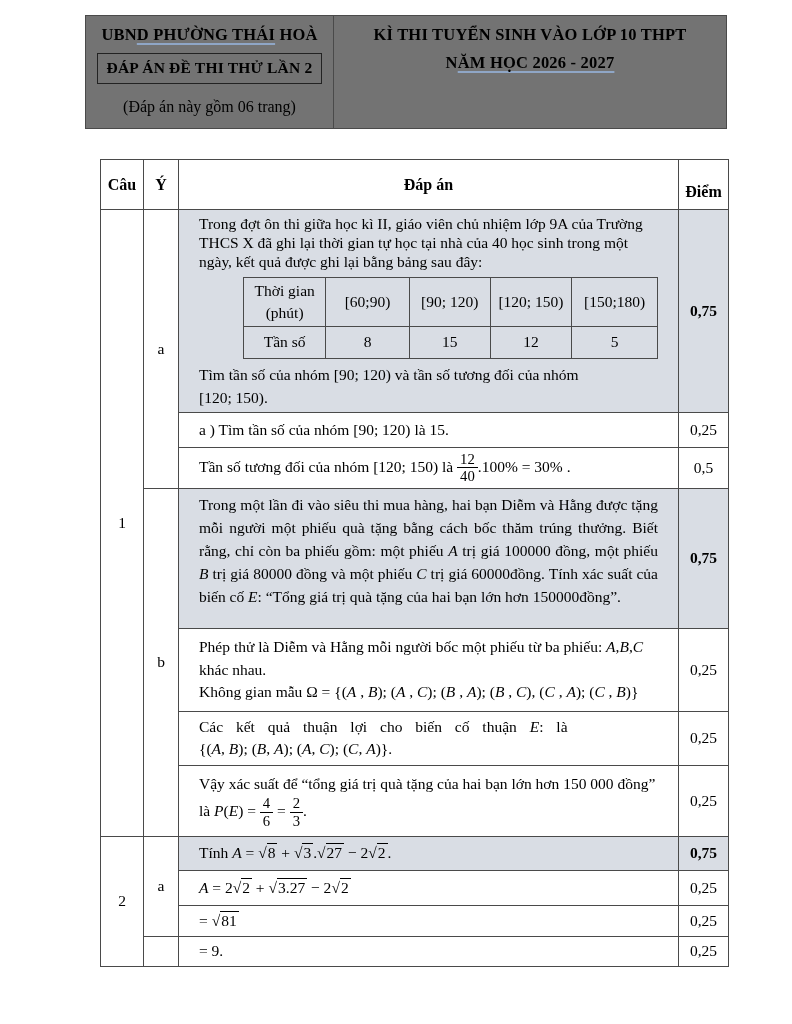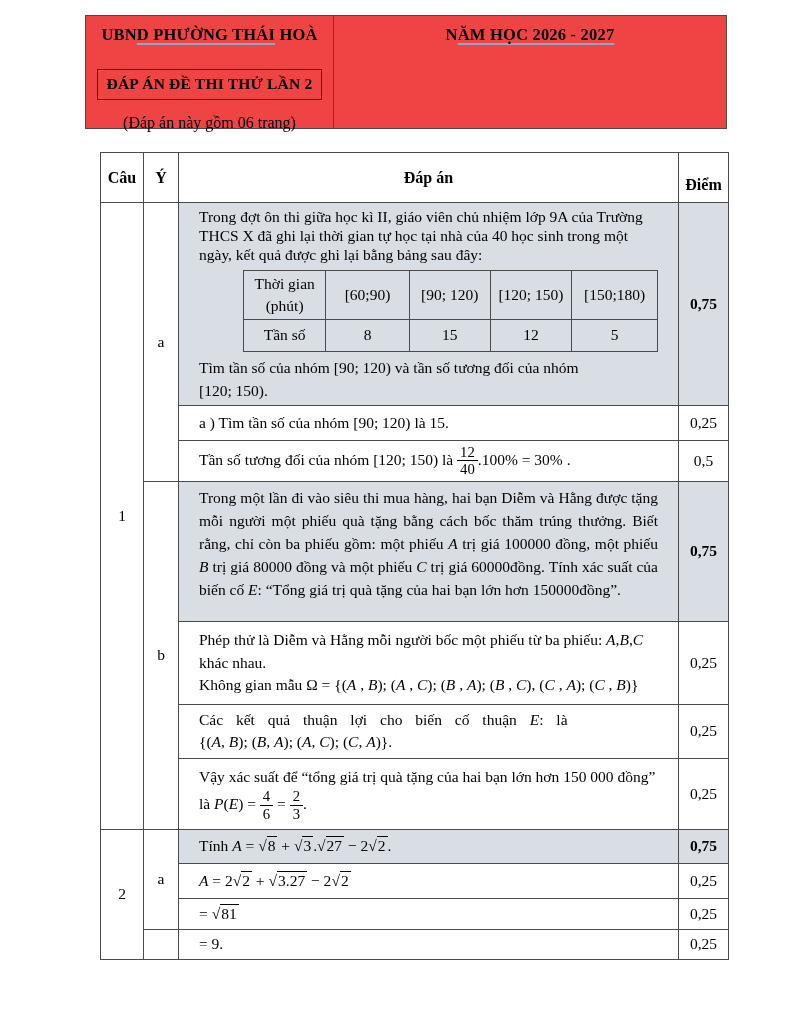--- a/index.html
+++ b/index.html
@@ -6,36 +6,36 @@
   html,body { background:#ffffff; }
   body {
     width:792px; height:1024px; position:relative;
     font-family:"Liberation Serif","DejaVu Serif",serif;
     color:#000;
   }
 
   
   .doc-header {
     position:absolute; left:85px; top:15px; width:642px; height:114px;
-    border:1px solid #4a4a4a; display:flex; background:#ef4444;
+    border:1px solid #4a4a4a; display:flex; background:#737373;
   }
   .hdr-left  { width:248px; border-right:1px solid #4a4a4a; text-align:center; padding-top:9px; }
   .hdr-right { flex:1; text-align:center; padding-top:9px; }
   .org   { font-weight:bold; font-size:16.5px; letter-spacing:0.2px; }
   .title-box {
     display:inline-block; border:1px solid #222; font-weight:bold;
-    font-size:15.5px; padding:5px 9px 6px; margin-top:24px; letter-spacing:0.2px;
+    font-size:15.5px; padding:5px 9px 6px; margin-top:8px; letter-spacing:0.2px;
   }
   .note { font-size:16px; margin-top:14px; }
   .exam-line { font-weight:bold; font-size:16.5px; margin-bottom:8px; letter-spacing:0.2px; }
   .useg { text-decoration:underline; text-decoration-color:#8fa6c6; text-decoration-thickness:1.5px; text-underline-offset:3px; }
 
   
   table.main-table {
-    position:absolute; left:100px; top:152px; width:628px;
+    position:absolute; left:100px; top:159px; width:628px;
     border-collapse:collapse; table-layout:fixed;
   }
   .main-table th, .main-table td {
     border:1px solid #4a4a4a; font-size:15.5px; vertical-align:middle;
   }
   .main-table th { font-weight:bold; font-size:16px; text-align:center; }
   th.col-cau { width:43px; }
   th.col-y { width:35px; }
   th.col-dapan { width:500px; }
   th.col-diem { width:50px; vertical-align:top; padding-top:23px; }
@@ -76,20 +76,21 @@
 
 <div class="doc-header">
   <div class="hdr-left">
     <div class="org">UBN<span class="useg">D PHƯỜNG THÁI</span> HOÀ</div>
     <div>
       <span class="title-box">ĐÁP ÁN ĐỀ THI THỬ LẦN 2</span>
     </div>
     <div class="note">(Đáp án này gồm 06 trang)</div>
   </div>
   <div class="hdr-right">
+    <div class="exam-line">KÌ THI TUYỂN SINH VÀO LỚP 10 THPT</div>
     <div class="exam-line">N<span class="useg">ĂM HỌC 2026 - 2027</span></div>
   </div>
 </div>
 
 <table class="main-table">
 
   <tbody>
       <tr style="height:50px;">
     <th class="col-cau">Câu</th>
     <th class="col-y">Ý</th>

